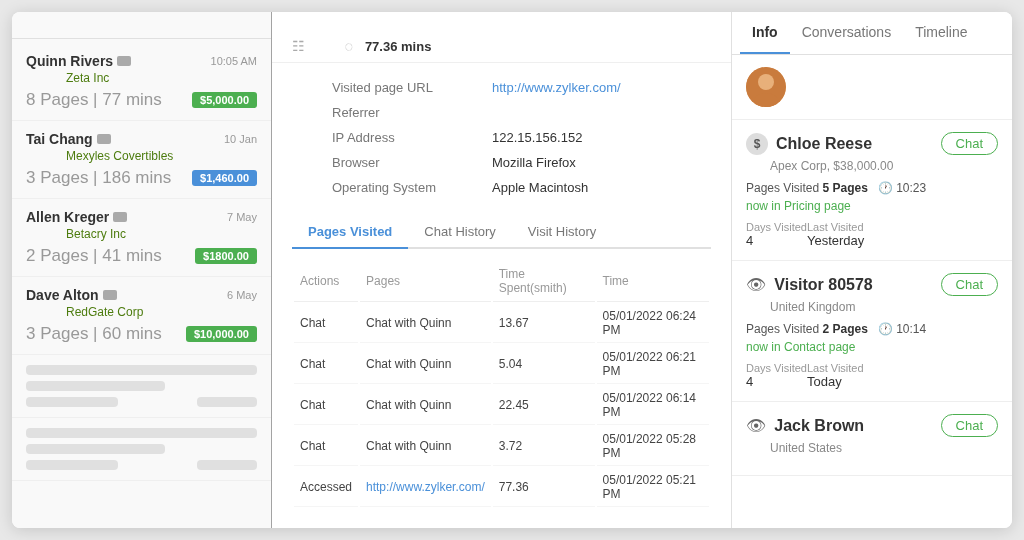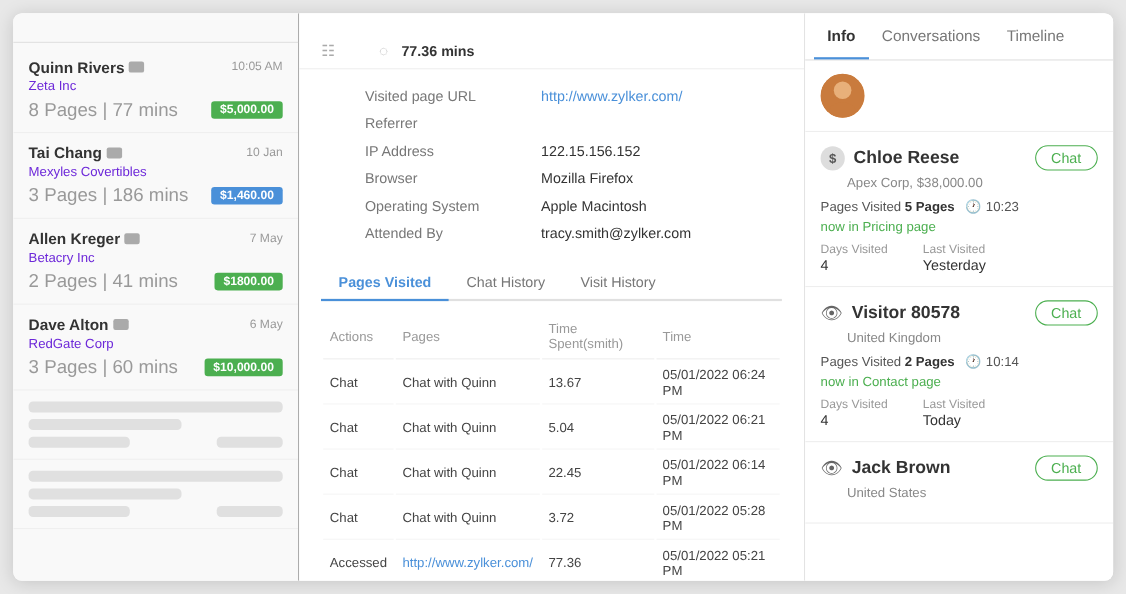--- a/index.html
+++ b/index.html
@@ -79,22 +79,23 @@
       background: #aaa;
       border-radius: 2px;
       display: inline-block;
     }
     .customer-time {
       font-size: 11px;
       color: #999;
     }
     .customer-company {
       font-size: 12px;
-      color: #6d28d9;
+      color: #4d7c0f;
       margin-bottom: 5px;
+      margin-left: 40px;
     }
     .customer-meta {
       display: flex;
       align-items: center;
       justify-content: space-between;
     }
     .customer-stats {
       font-size: 17px;
       color: #999;
     }
@@ -325,21 +326,20 @@
     .visitor-stats .pages-val { font-weight: 600; color: #333; }
     .visitor-stats .time-val { color: #555; }
     .now-in {
       font-size: 12px;
       color: #4caf50;
       font-weight: 500;
       margin-bottom: 8px;
     }
     .visitor-footer {
       display: flex;
-      gap: 32px;
     }
     .visitor-footer-col {
       display: flex;
       flex-direction: column;
     }
     .footer-label {
       font-size: 11px;
       color: #999;
     }
     .footer-value {
@@ -467,24 +467,20 @@
     <span class="info-label">IP Address</span>
     <span class="info-value">122.15.156.152</span>
   </div>
           <div class="info-row">
     <span class="info-label">Browser</span>
     <span class="info-value">Mozilla Firefox</span>
   </div>
           <div class="info-row">
     <span class="info-label">Operating System</span>
     <span class="info-value">Apple Macintosh</span>
-  </div>
-          <div class="info-row">
-    <span class="info-label">Attended By</span>
-    <span class="info-value">tracy.smith@zylker.com</span>
   </div>
         </div>
       <div class="tabs-row">
 
       <div class="tab-item active">Pages Visited</div>
           <div class="tab-item">Chat History</div>
           <div class="tab-item">Visit History</div>
         </div>
       <table class="visited-table">
         <thead>

